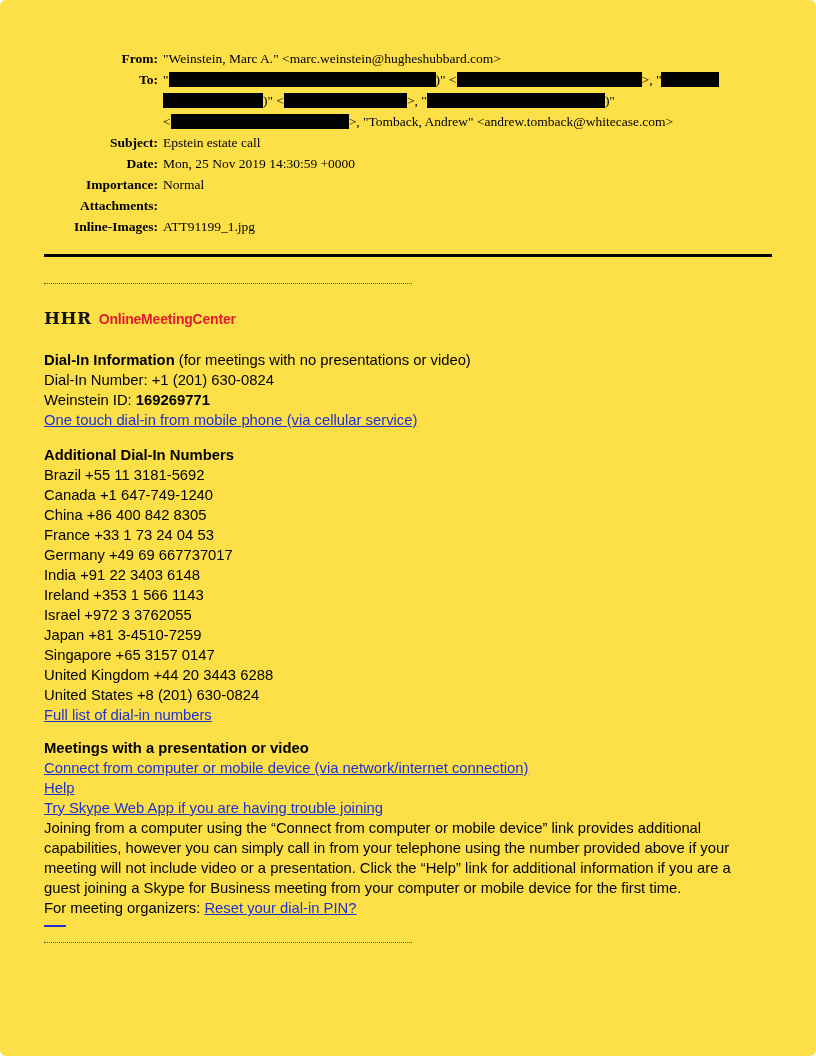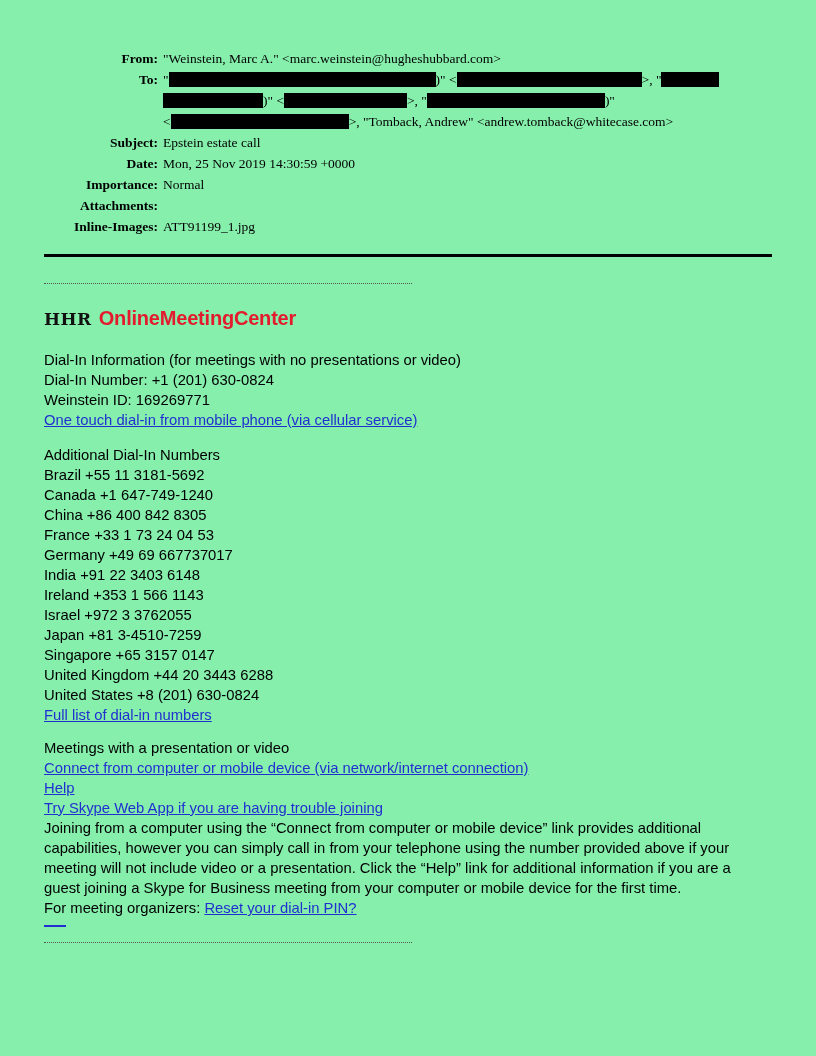--- a/index.html
+++ b/index.html
@@ -1,24 +1,25 @@
 <!DOCTYPE html>
 <html><head>
 <meta charset="utf-8">
 <style>
   html,body{margin:0;padding:0;background:#ffffff;}
   .page{
     position:relative;
     width:816px;height:1056px;
-    background:#86efac;
+    background:#fde047;
     box-sizing:border-box;
     padding:48px 44px 0 44px;
     font-family:"Liberation Serif",serif;
     color:#000;
     overflow:hidden;
+    border-radius:6px;
   }
   
   .email-header{font-size:13.5px;line-height:21px;}
   .hrow{display:grid;grid-template-columns:114px 1fr;column-gap:5px;}
   .hlabel{font-weight:bold;text-align:right;white-space:nowrap;}
   .hvalue{text-align:left;}
   .to-line{white-space:nowrap;}
   .redacted{
     display:inline-block;
     background:#000;
@@ -35,25 +36,25 @@
     font-family:"Liberation Sans",sans-serif;
     font-size:14.8px;
     line-height:20px;
     color:#000;
   }
   .logo-row{margin-top:24px;display:flex;align-items:baseline;gap:7px;}
   .logo-hhr{
     font-family:"DejaVu Serif",serif;
     font-weight:bold;font-size:17px;letter-spacing:0.5px;color:#111;
   }
-  .logo-product{font-weight:bold;font-size:20px;letter-spacing:-0.2px;}
+  .logo-product{font-weight:bold;font-size:14px;letter-spacing:-0.2px;}
   .section-dialin{margin-top:21px;}
   .section-additional{margin-top:15px;}
   .section-meetings{margin-top:13px;}
-  .bold{font-weight:normal;}
+  .bold{font-weight:bold;}
   a.link{text-decoration:underline;cursor:pointer;}
   .body-line{white-space:nowrap;}
   .blue-dash{width:22px;height:2px;margin-top:7px;}
 </style>
 </head>
 <body>
 
 <div class="page">
 
   <div class="email-header">

